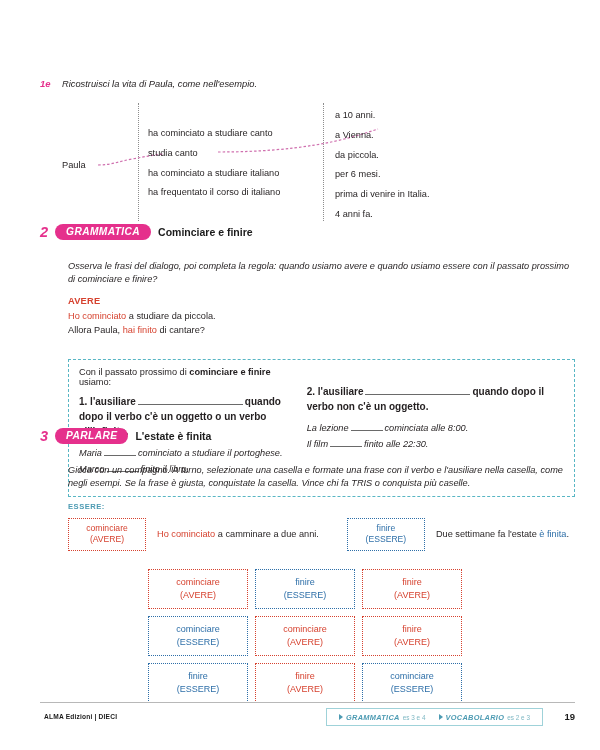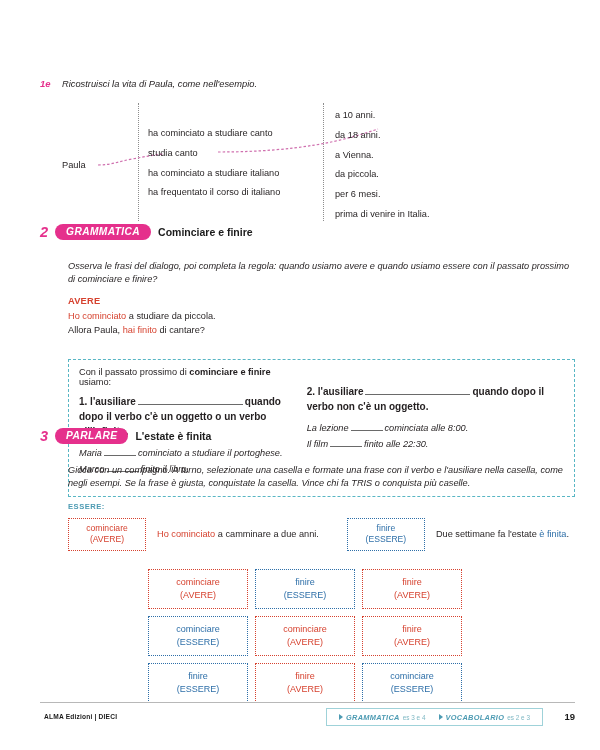--- a/index.html
+++ b/index.html
@@ -415,25 +415,25 @@
 
       <div class="mid-col">
         <div>ha cominciato a studiare canto</div>
         <div>studia canto</div>
         <div>ha cominciato a studiare italiano</div>
         <div>ha frequentato il corso di italiano</div>
       </div>
 
       <div class="right-col">
         <div>a 10 anni.</div>
-        <div>da 18 anni.</div>
         <div>a Vienna.</div>
         <div>da piccola.</div>
         <div>per 6 mesi.</div>
         <div>prima di venire in Italia.</div>
+        <div>4 anni fa.</div>
       </div>
     </div>
   </div>
 
   <div class="sec2">
     <div class="sec-head">
       <span class="sec-num">2</span>
       <span class="sec-badge">GRAMMATICA</span>
       <span class="sec-title">Cominciare e finire</span>
     </div>

